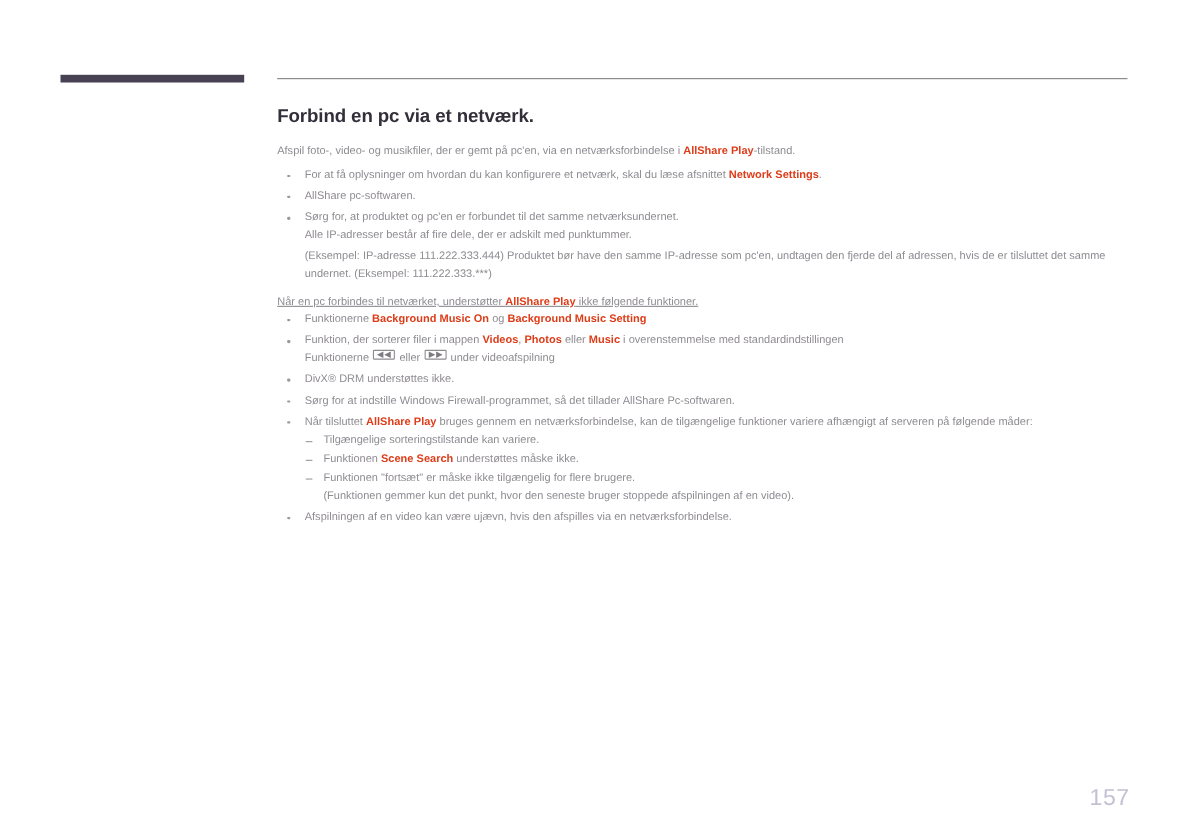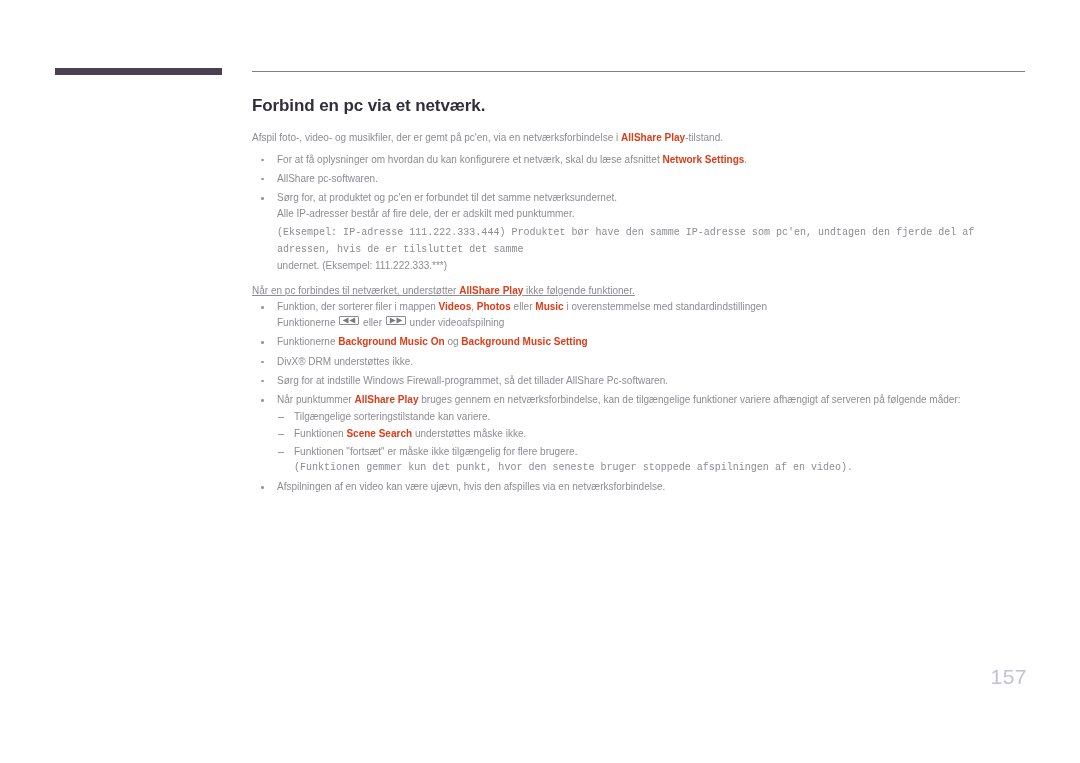--- a/index.html
+++ b/index.html
@@ -94,21 +94,20 @@
     border-radius: 50%;
   }
 
   .sub-para {
     display: block;
     margin-top: 0px;
   }
   .indent-para {
     display: block;
     margin-top: 3px;
-    font-family: Liberation Mono, monospace;
   }
 
   ul.lvl2 {
     list-style: none;
     margin: 1px 0 0 0;
     padding: 0;
   }
   ul.lvl2 > li {
     position: relative;
     padding-left: 17px;
@@ -141,21 +140,21 @@
     display: block;
     width: 14px;
     height: 7px;
   }
   .keybox svg polygon { fill: #7d7a80; }
 
   
   .page-number {
     position: absolute;
     right: 53px;
-    top: 665px;
+    top: 714px;
     font-size: 21px;
     color: #c3c0d2;
     letter-spacing: 0.5px;
     font-weight: normal;
   }
 </style>
 </head>
 <body>
 
 <div class="hdr-bar"></div>
@@ -175,36 +174,36 @@
 
       <li><span class="sub-para">AllShare pc-softwaren.</span></li>
 
       <li><span>Sørg for, at produktet og pc'en er forbundet til det samme netværksundernet.</span><span class="sub-para">Alle IP-adresser består af fire dele, der er adskilt med punktummer.</span><span class="indent-para">(Eksempel: IP-adresse 111.222.333.444) Produktet bør have den samme IP-adresse som pc'en, undtagen den fjerde del af adressen, hvis de er tilsluttet det samme</span><span class="sub-para">undernet. (Eksempel: 111.222.333.***)</span></li>
 
     </ul>
 
     <p class="intro2"><span>Når en pc forbindes til netværket, understøtter </span><span class="acc">AllShare Play</span><span> ikke følgende funktioner.</span></p>
 
     <ul class="lvl1">
+
+      <li><span>Funktionerne </span><span class="acc">Background Music On</span><span> og </span><span class="acc">Background Music Setting</span></li>
 
       <li><span>Funktion, der sorterer filer i mappen </span><span class="acc">Videos</span><span>, </span><span class="acc">Photos</span><span> eller </span><span class="acc">Music</span><span> i overenstemmelse med standardindstillingen</span><span class="sub-para"><span>Funktionerne </span><span class="keybox"><svg viewBox="0 0 14 7">
                 <polygon points="6.5,0.5 6.5,6.5 0.6,3.5"></polygon>
                 <polygon points="13.2,0.5 13.2,6.5 7.3,3.5"></polygon>
               </svg></span><span> eller </span><span class="keybox"><svg viewBox="0 0 14 7">
                 <polygon points="0.8,0.5 0.8,6.5 6.7,3.5"></polygon>
                 <polygon points="7.5,0.5 7.5,6.5 13.4,3.5"></polygon>
               </svg></span><span> under videoafspilning</span></span></li>
 
-      <li><span>Funktionerne </span><span class="acc">Background Music On</span><span> og </span><span class="acc">Background Music Setting</span></li>
-
       <li><span>DivX® DRM understøttes ikke.</span></li>
 
       <li><span>Sørg for at indstille Windows Firewall-programmet, så det tillader AllShare Pc-softwaren.</span></li>
 
-      <li><span>Når punktummer </span><span class="acc">AllShare Play</span><span> bruges gennem en netværksforbindelse, kan de tilgængelige funktioner variere afhængigt af serveren på følgende måder:</span>
+      <li><span>Når tilsluttet </span><span class="acc">AllShare Play</span><span> bruges gennem en netværksforbindelse, kan de tilgængelige funktioner variere afhængigt af serveren på følgende måder:</span>
 
         <ul class="lvl2">
           <li><span>Tilgængelige sorteringstilstande kan variere.</span></li>
           <li><span>Funktionen </span><span class="acc">Scene Search</span><span> understøttes måske ikke.</span></li>
           <li><span>Funktionen "fortsæt" er måske ikke tilgængelig for flere brugere.</span><span class="indent-para">(Funktionen gemmer kun det punkt, hvor den seneste bruger stoppede afspilningen af en video).</span></li>
         </ul>
       </li>
 
       <li><span>Afspilningen af en video kan være ujævn, hvis den afspilles via en netværksforbindelse.</span></li>
 

